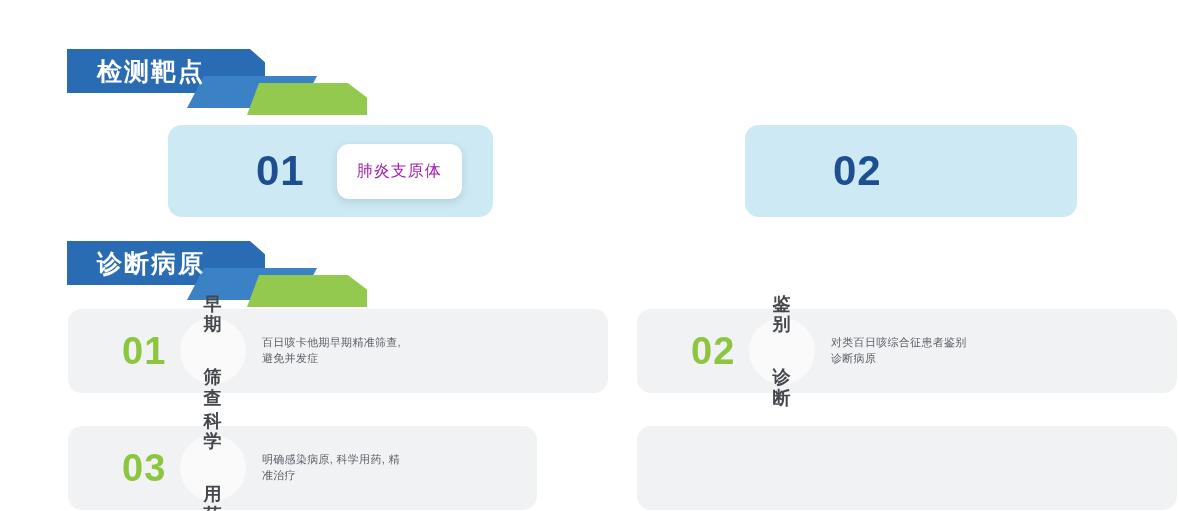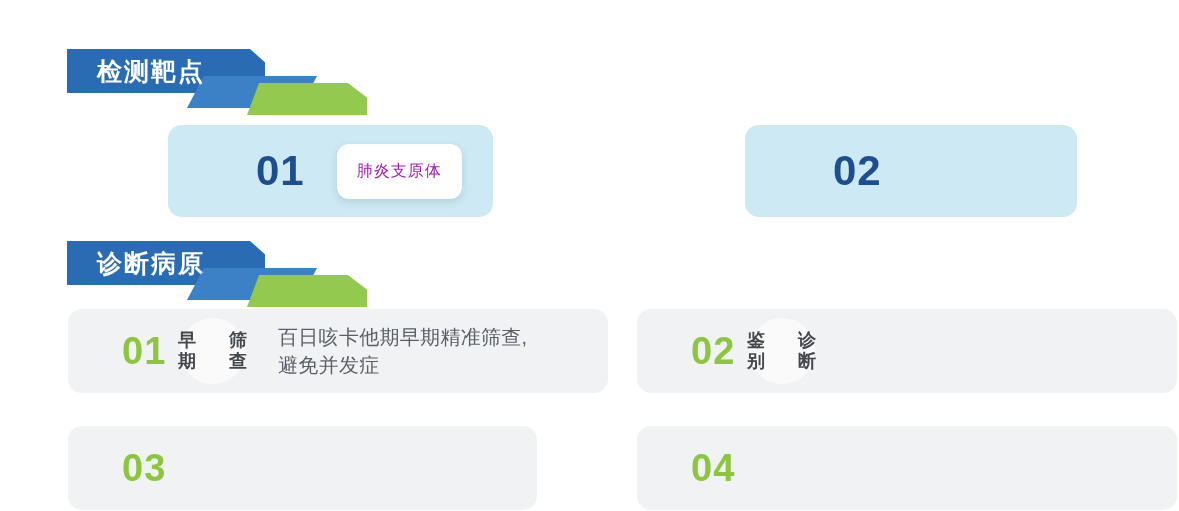--- a/index.html
+++ b/index.html
@@ -97,35 +97,34 @@
     letter-spacing: 1px;
     margin-left: 22px;
     width: 74px;
     text-align: center;
   }
   .value-badge {
     width: 66px; height: 66px;
     border-radius: 50%;
     background: #fafafb;
     display: flex;
-    flex-direction: row;
+    flex-direction: column;
     align-items: center;
     justify-content: center;
     color: #44484d;
     font-size: 18px;
     font-weight: bold;
     line-height: 1.14;
     letter-spacing: 1px;
     flex: none;
   }
   .value-badge span { display:block; }
   .value-desc {
-    margin-left: 16px;
     color: #5a5f66;
-    font-size: 20px;
+    font-size: 11px;
     line-height: 1.42;
     letter-spacing: 0.3px;
     white-space: pre-line;
   }
 </style>
 </head>
 <body>
 
 <div class="page">
 
@@ -167,23 +166,30 @@
     <div class="value-desc">百日咳卡他期早期精准筛查,
 避免并发症</div>
   </div>
 
   <div class="value-card" style="left:605px; top:277px; width:540px;">
     <div class="value-num">02</div>
     <div class="value-badge">
       <span>鉴别</span>
       <span>诊断</span>
     </div>
+    <div class="value-desc">对类百日咳综合征患者鉴别
+诊断病原</div>
   </div>
 
   <div class="value-card" style="left:36px; top:394px; width:469px;">
     <div class="value-num">03</div>
+    <div class="value-badge">
+      <span>科学</span>
+      <span>用药</span>
+    </div>
+    <div class="value-desc">明确感染病原, 科学用药, 精
+准治疗</div>
   </div>
 
   <div class="value-card" style="left:605px; top:394px; width:540px;">
-    <div class="value-num">04</div>
   </div>
 
 </div>
 
 </body></html>

